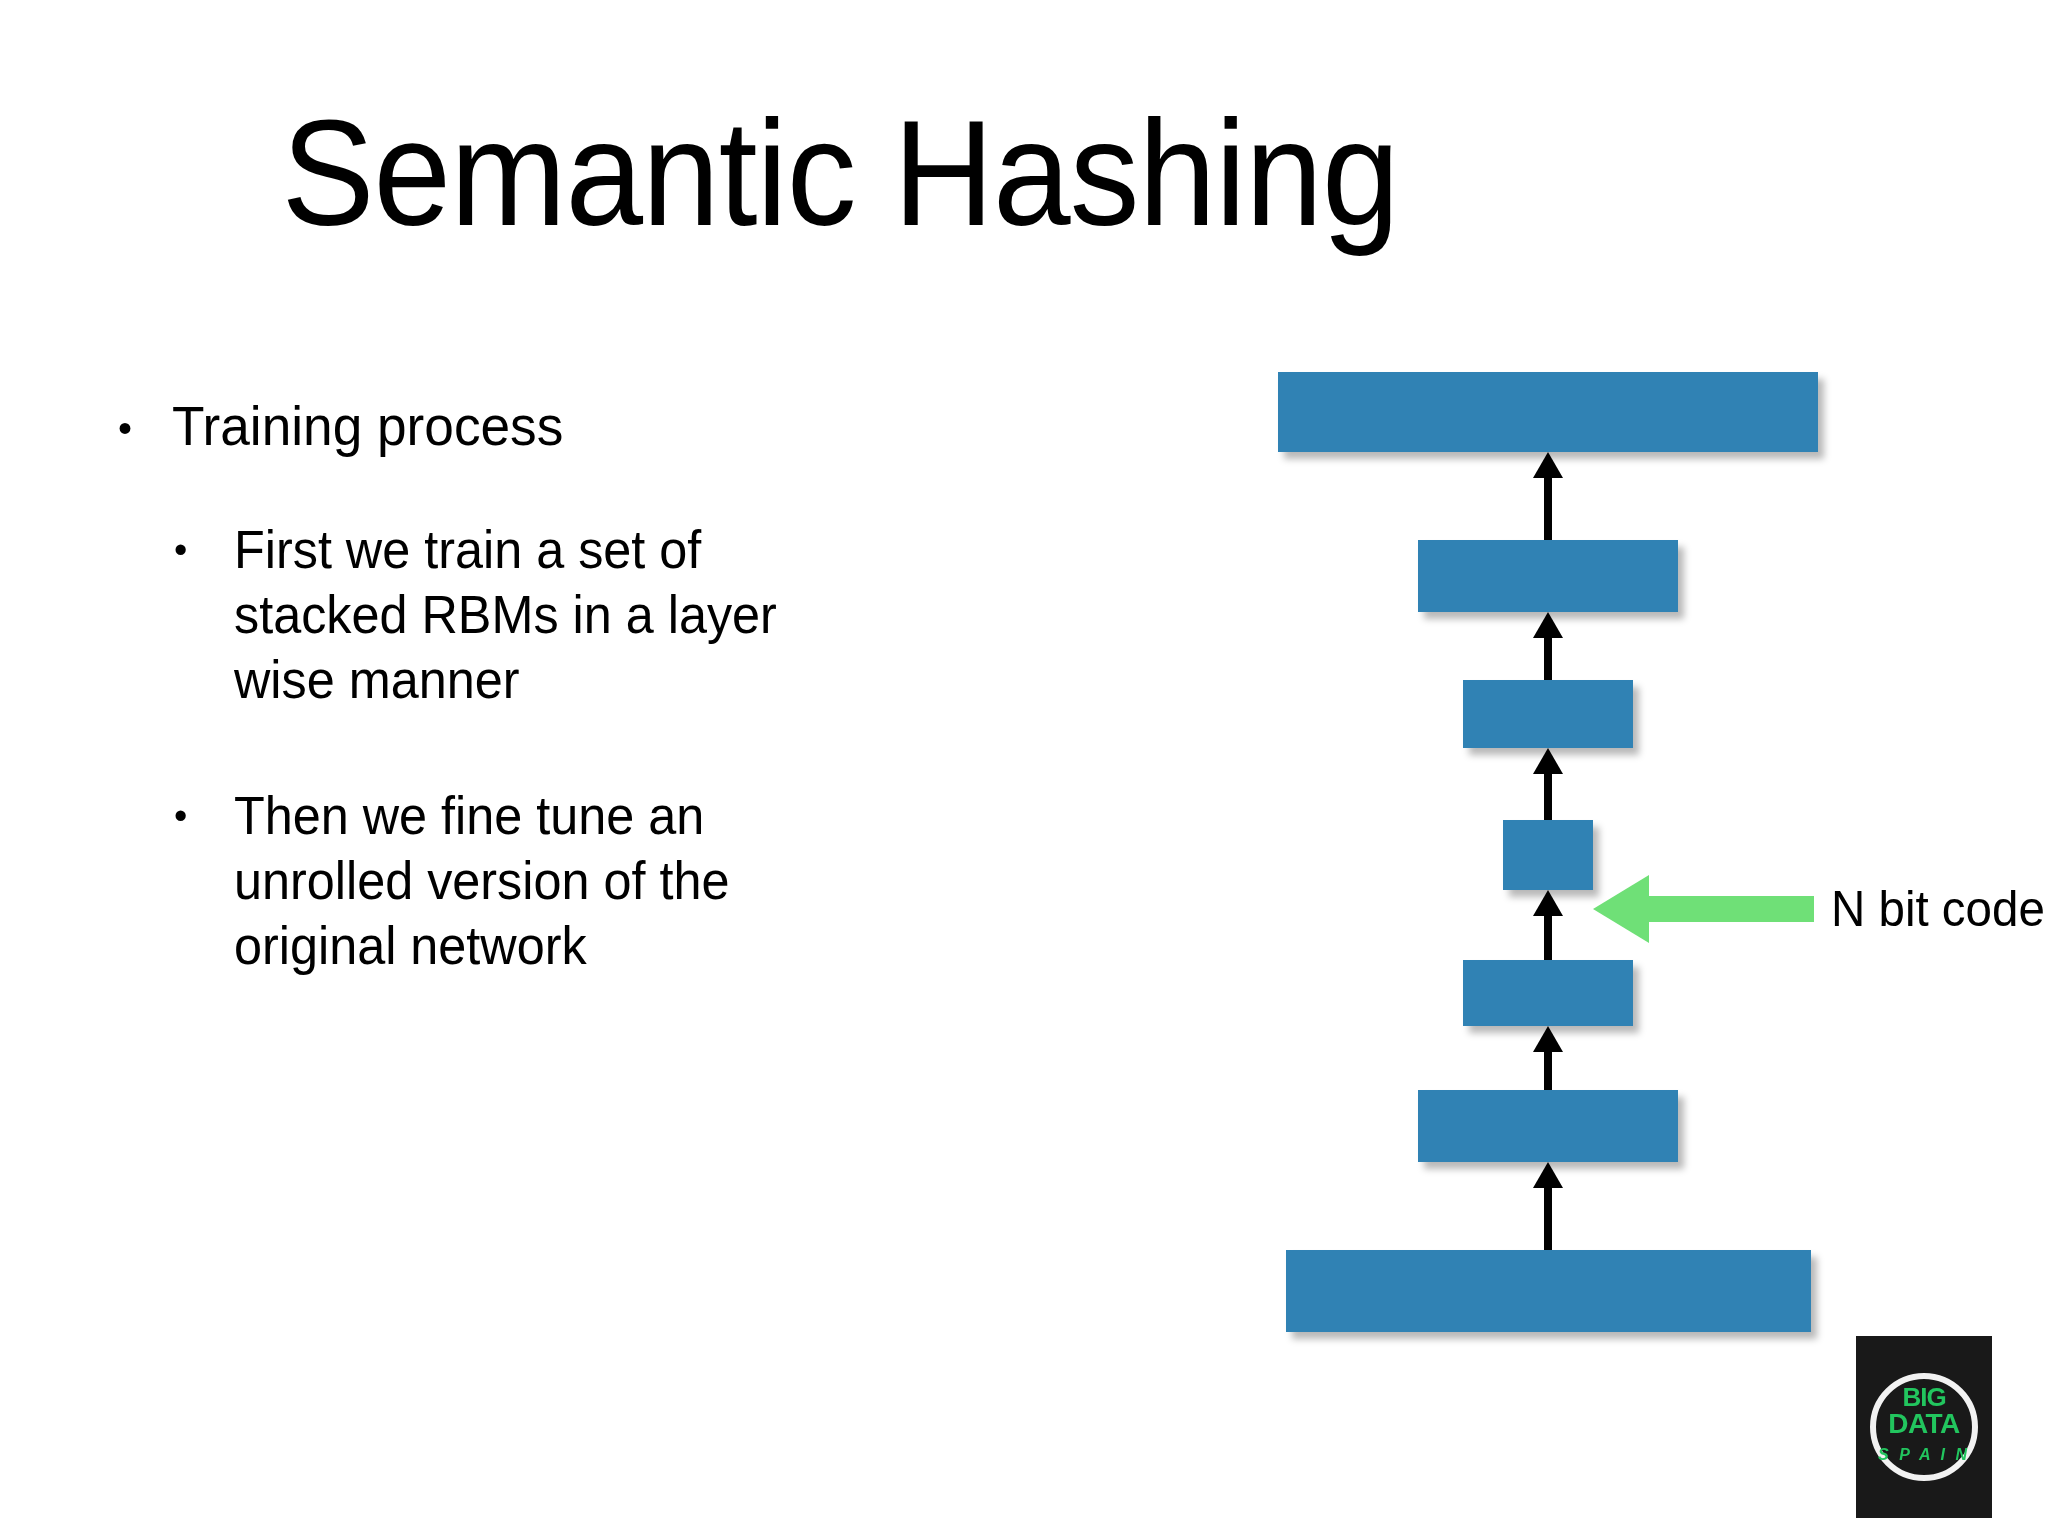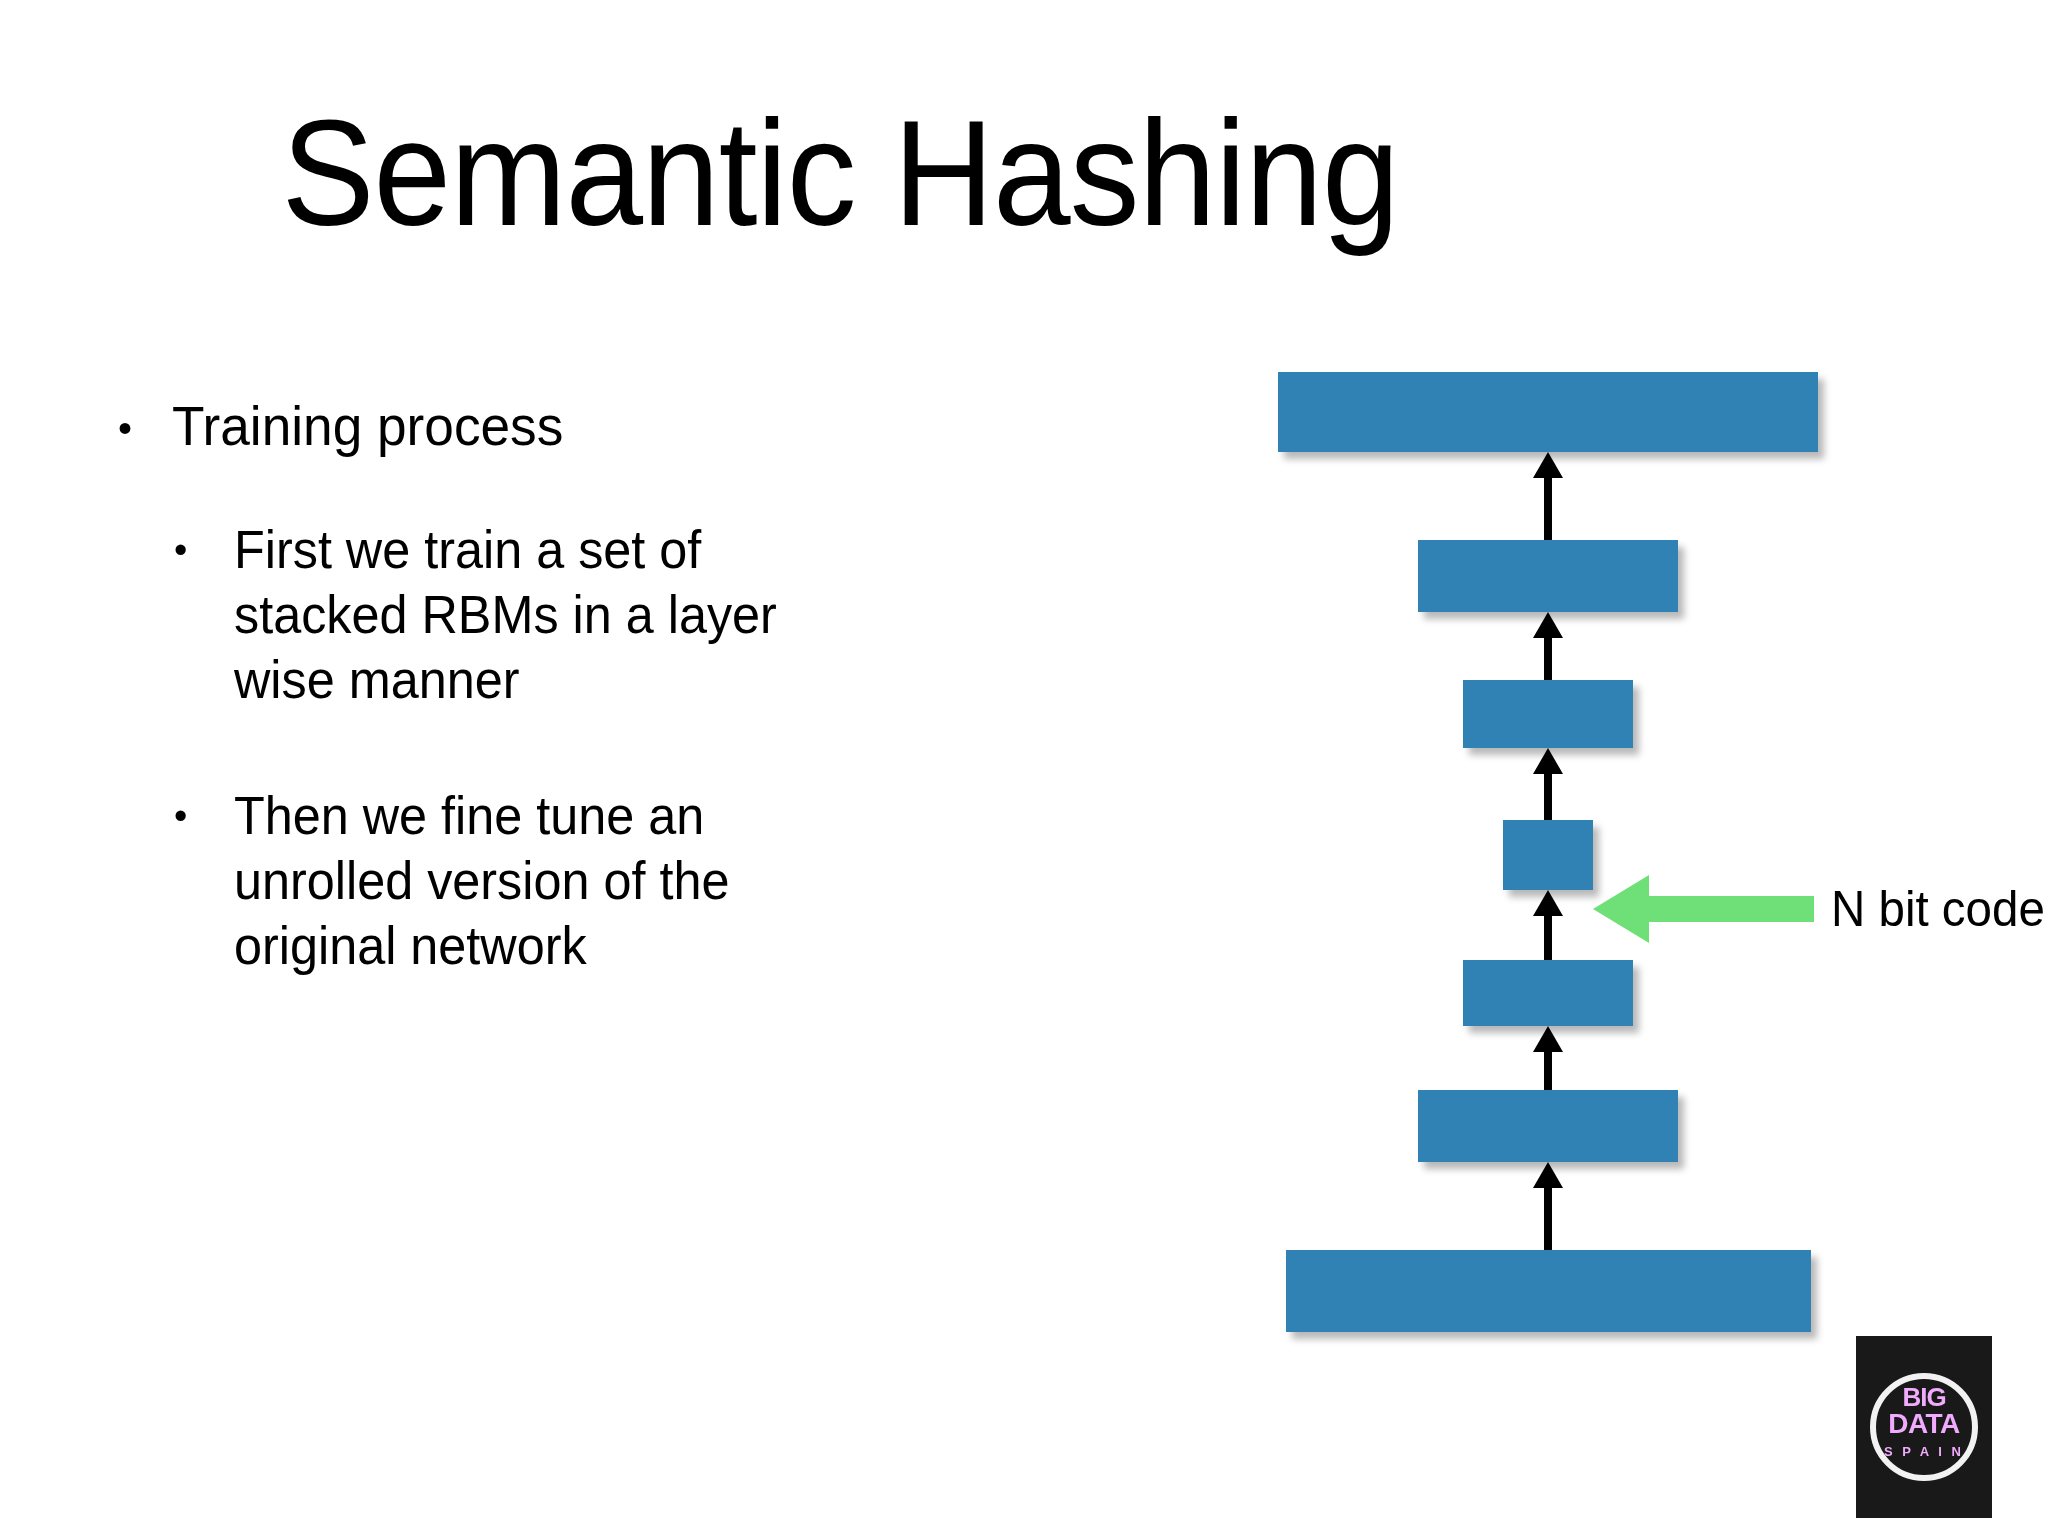--- a/index.html
+++ b/index.html
@@ -189,40 +189,41 @@
     border-radius: 50%;
     box-sizing: border-box;
   }
   #brand-logo-text {
     position: absolute;
     left: 0;
     top: 50%;
     width: 100%;
     margin-top: -42px;
     text-align: center;
-    color: #f0abfc;
+    color: #22c55e;
     font-family: "Liberation Sans", sans-serif;
   }
   .logo-line-big {
     font-size: 26px;
     font-weight: bold;
     line-height: 0.96;
     letter-spacing: -1px;
   }
   .logo-line-data {
     font-size: 28px;
     font-weight: bold;
     line-height: 1.0;
     letter-spacing: -0.5px;
   }
   .logo-line-spain {
-    font-size: 13px;
+    font-size: 16px;
     font-weight: bold;
     line-height: 2.1;
     letter-spacing: 3px;
+    font-style: italic;
   }
 </style>
 </head>
 <body>
 
 <div id="slide">
 
   <div id="slide-title">Semantic Hashing</div>
 
   <div id="bullet-column">

